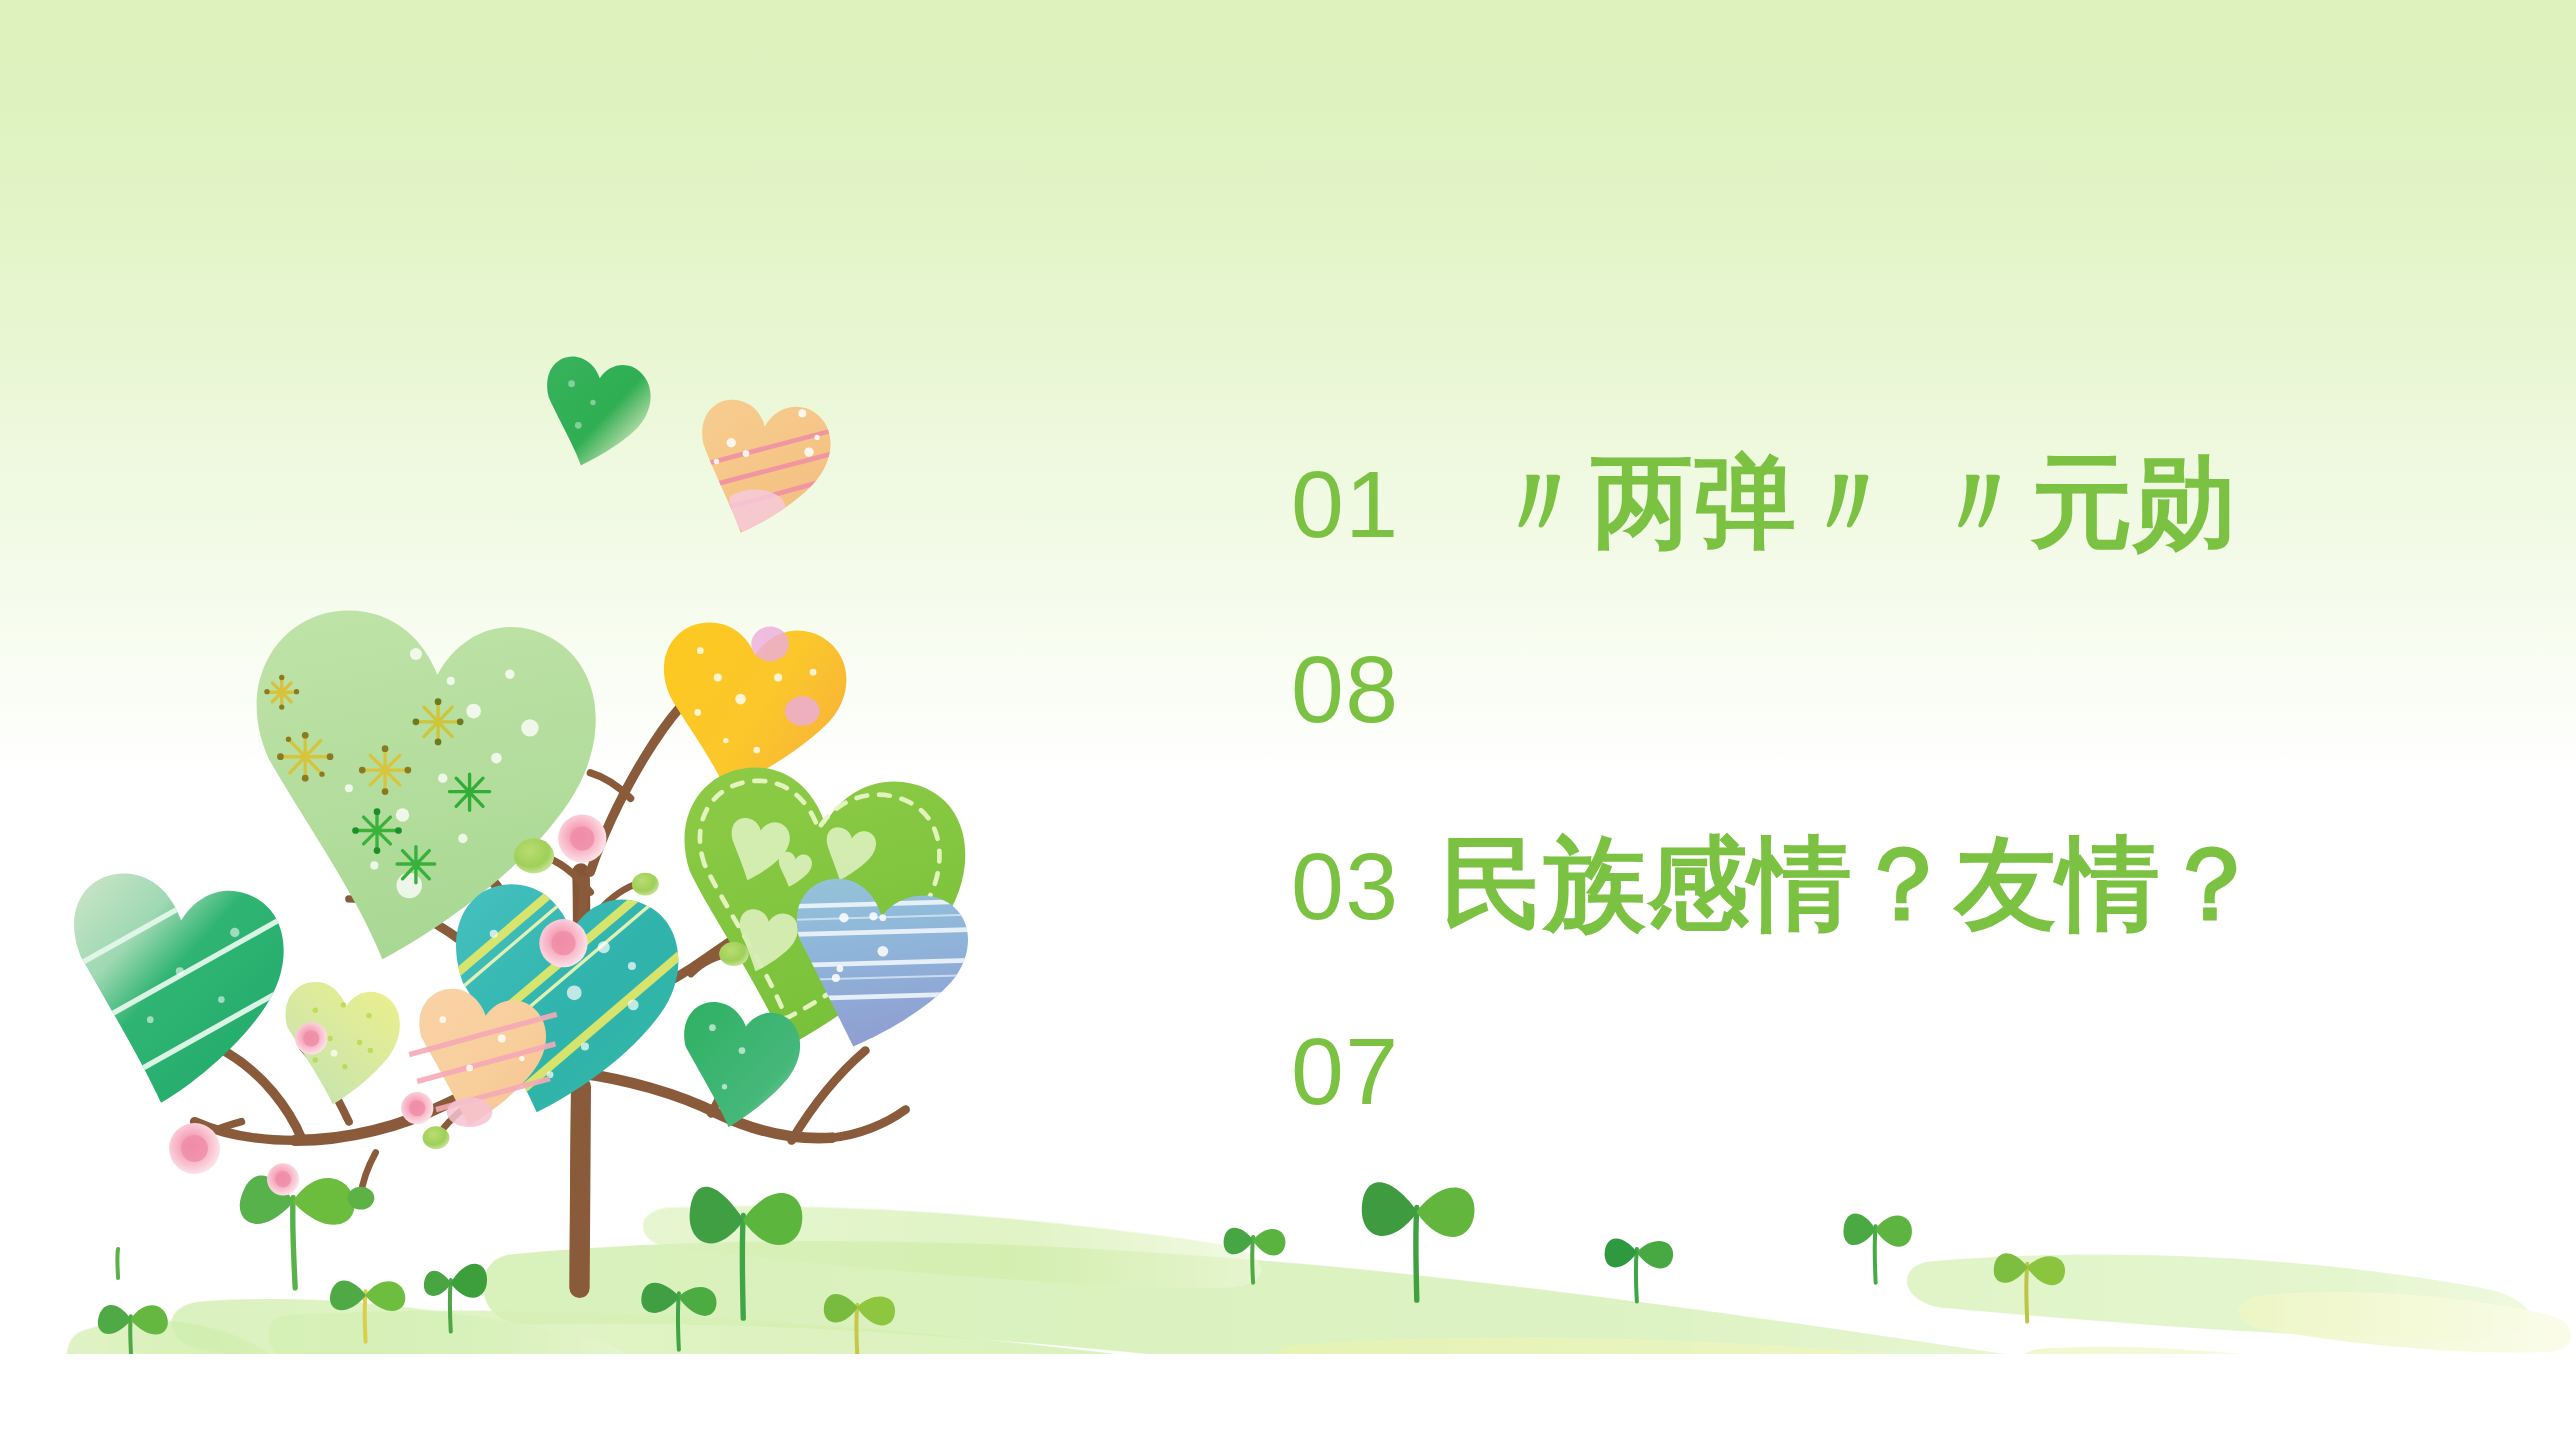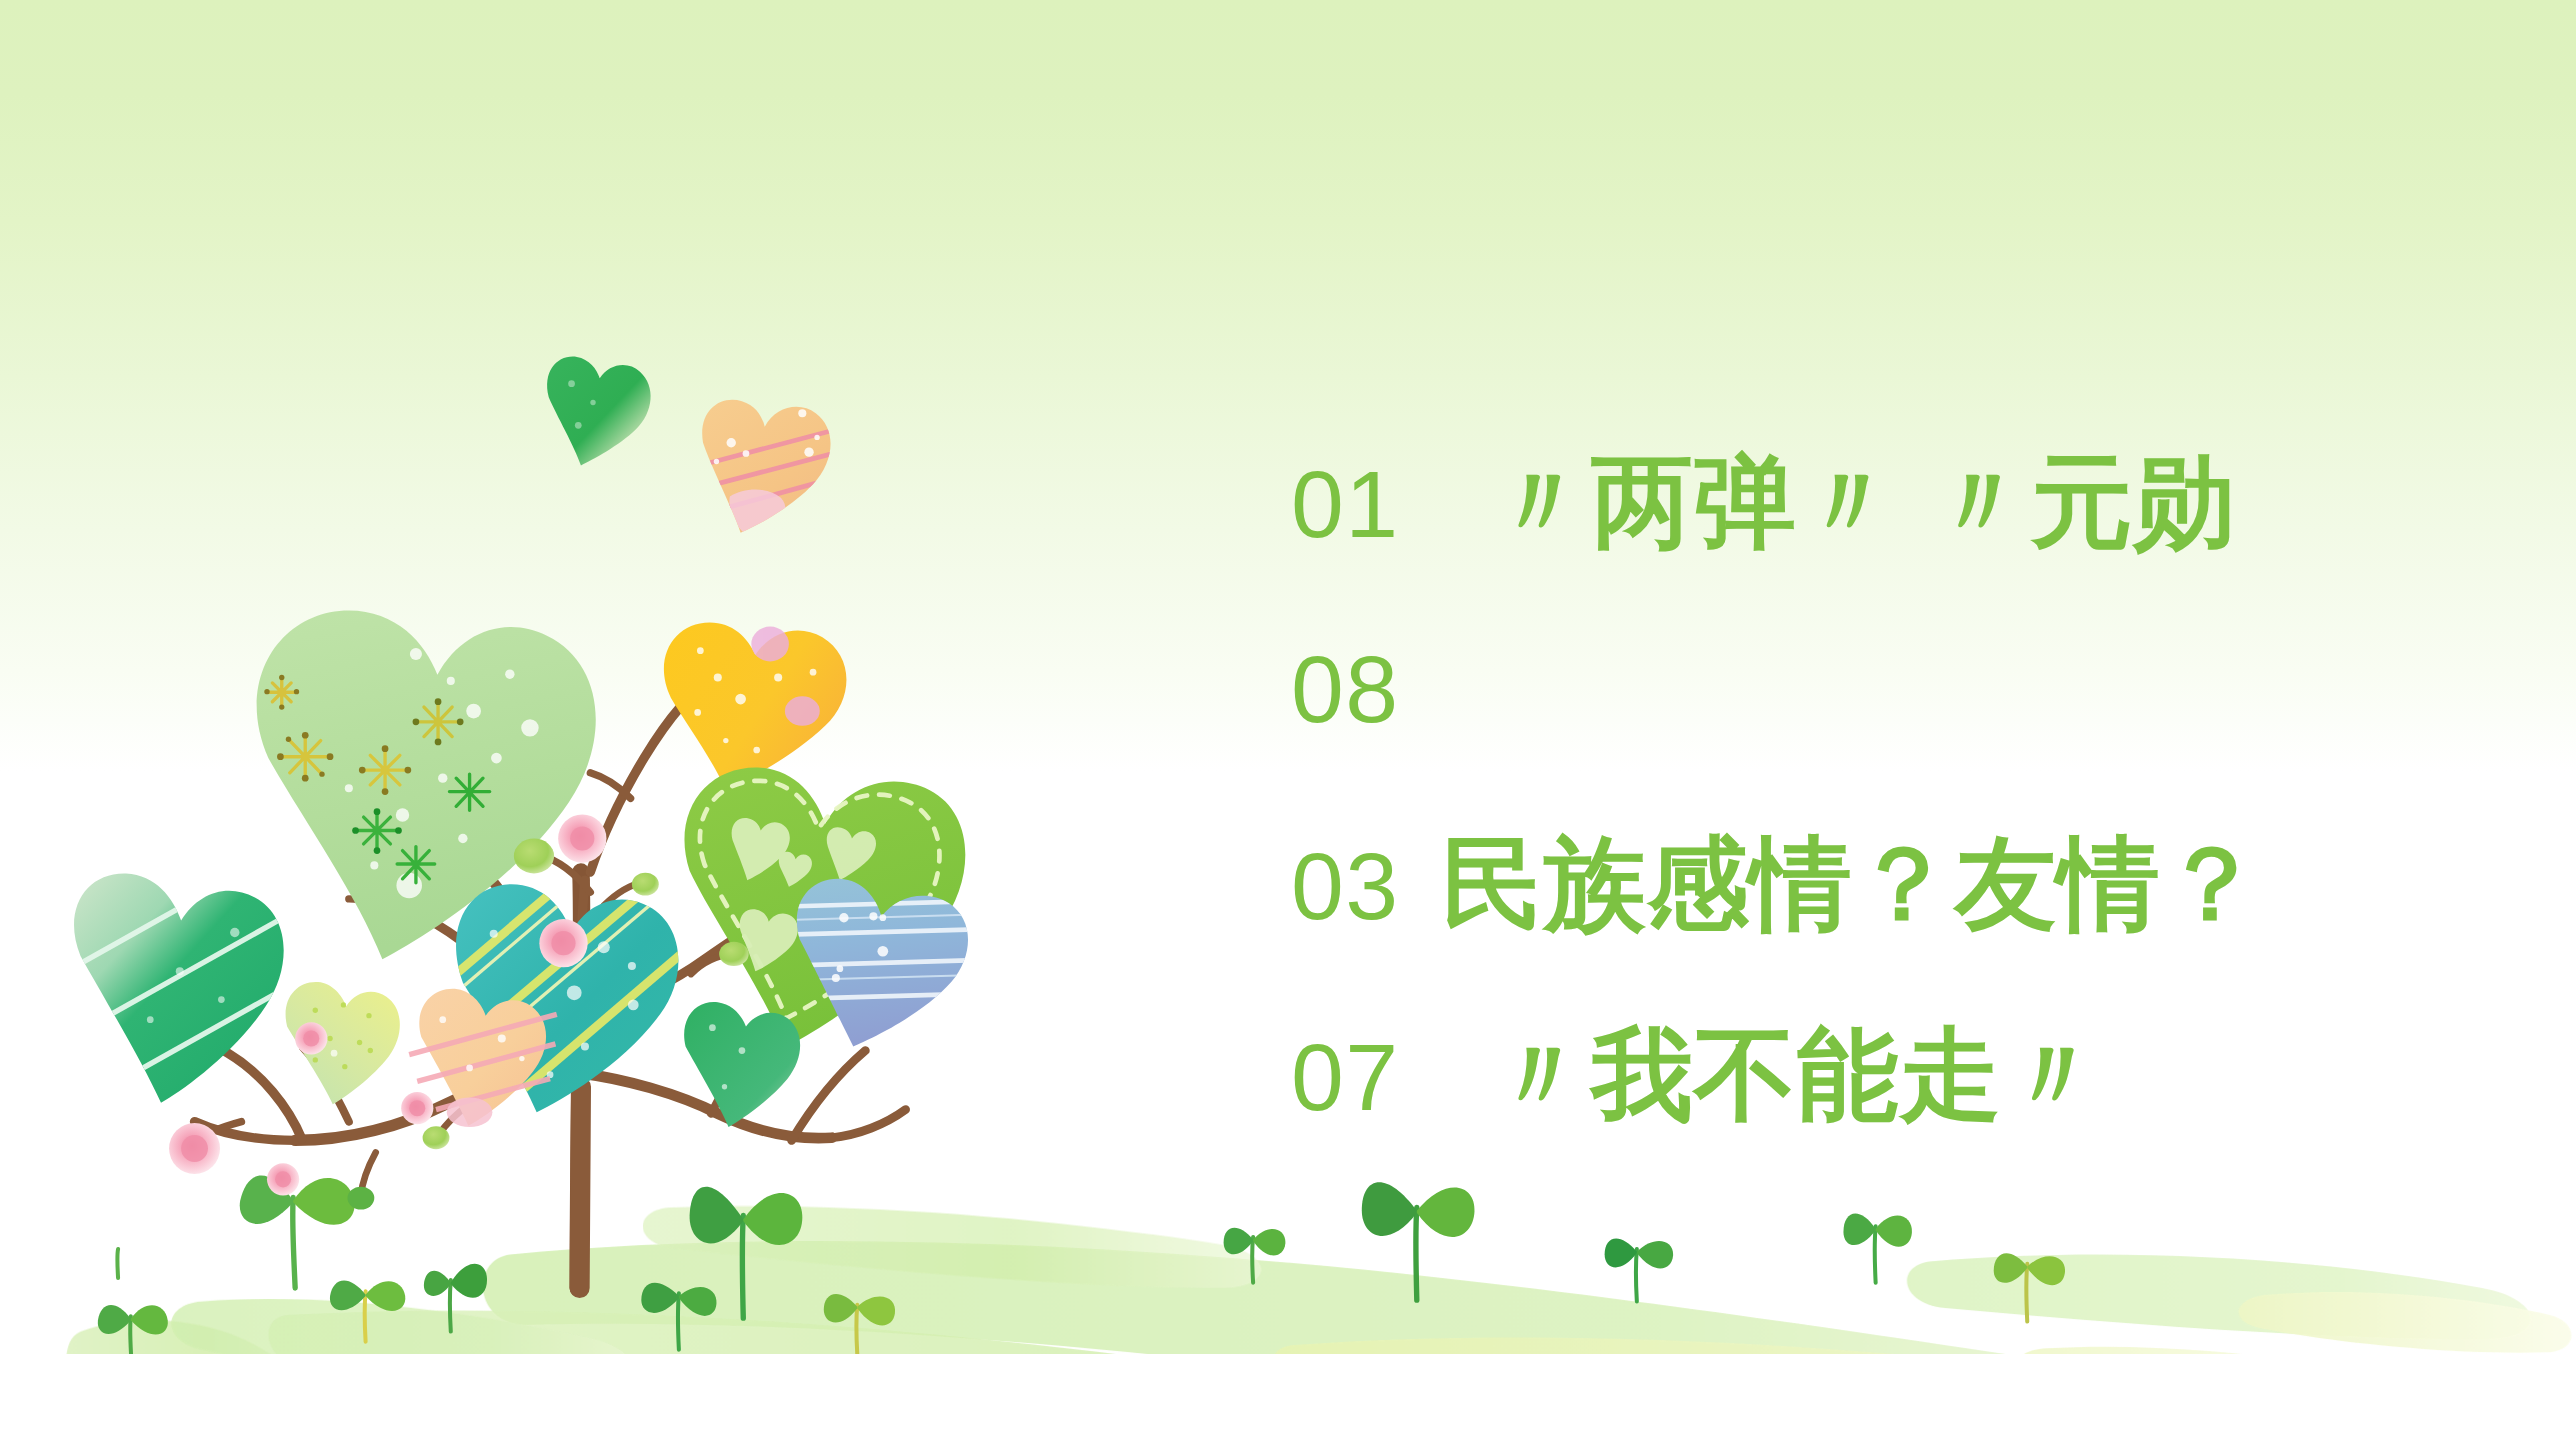--- a/index.html
+++ b/index.html
@@ -618,19 +618,18 @@
 
     <div class="toc-row">
       <span class="toc-num">03</span>
       <span class="gap-s"></span>
       <span class="toc-txt">民族感情？友情？</span>
     </div>
 
     <div class="toc-row">
       <span class="toc-num">07</span>
       <span class="gap-l"></span>
-      <span class="toc-txt">〃我不能走〃</span>
     </div>
 
   </div>
 
 </div>
 
 
 </body></html>

